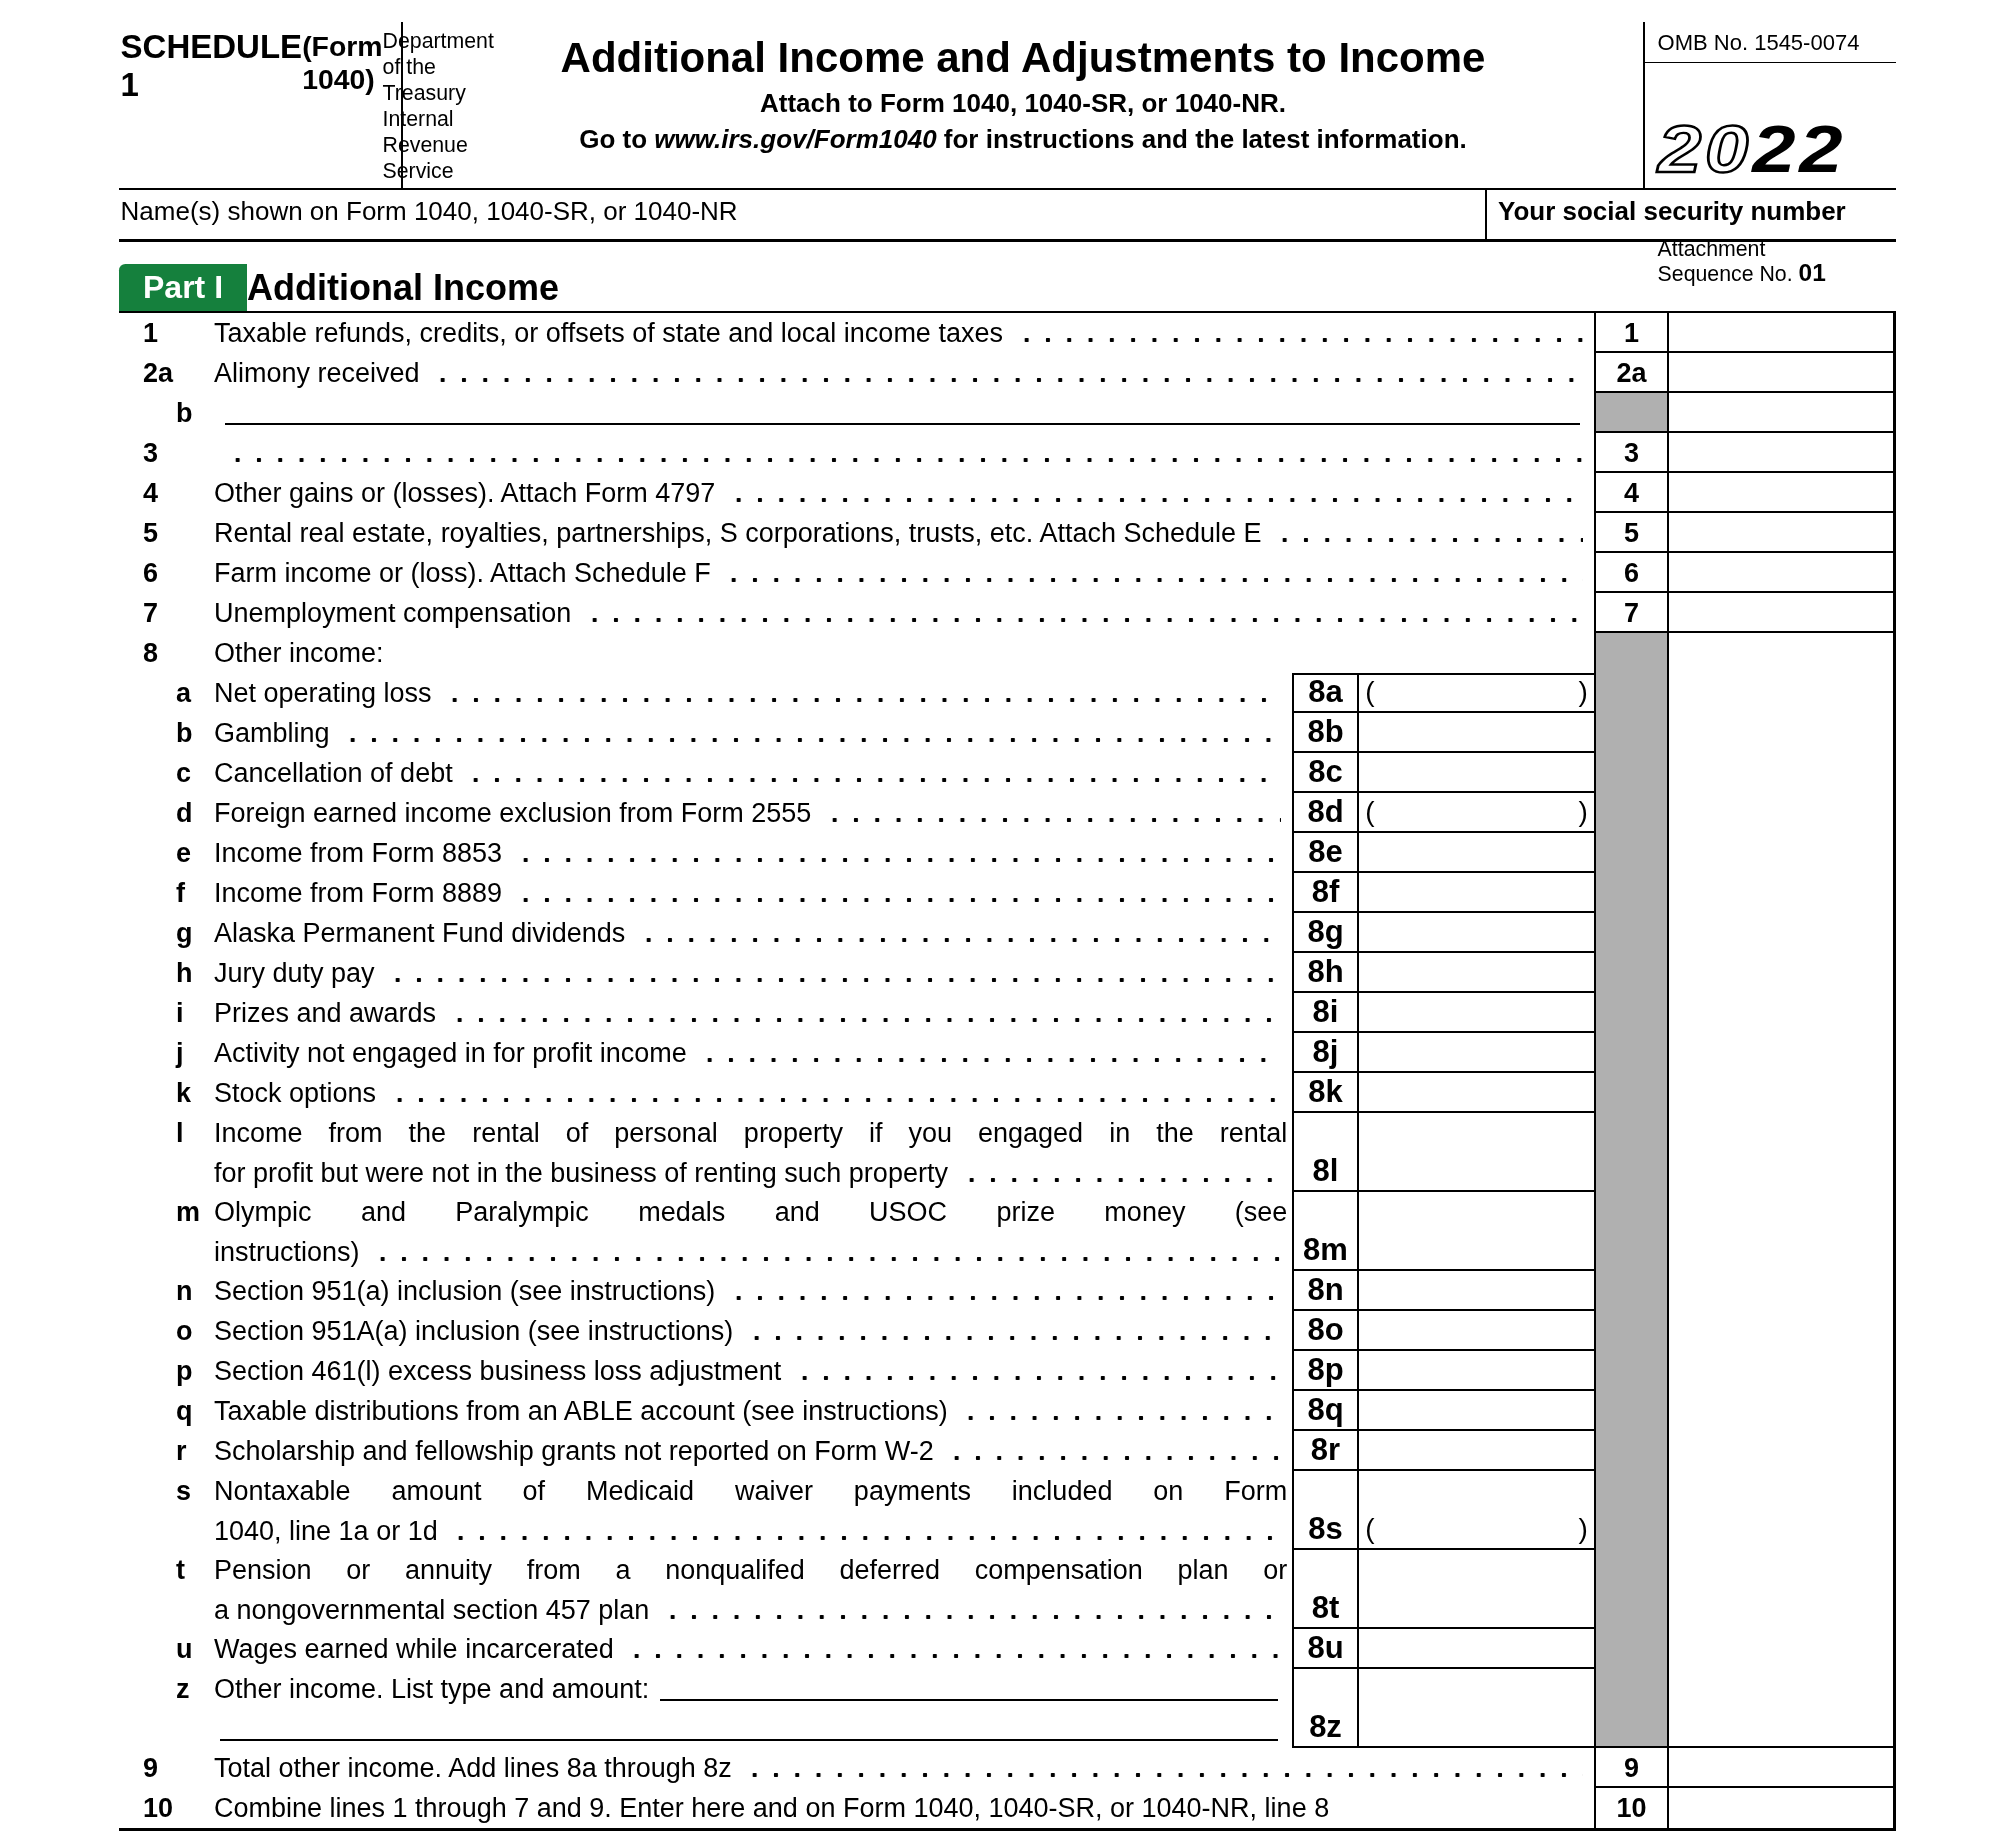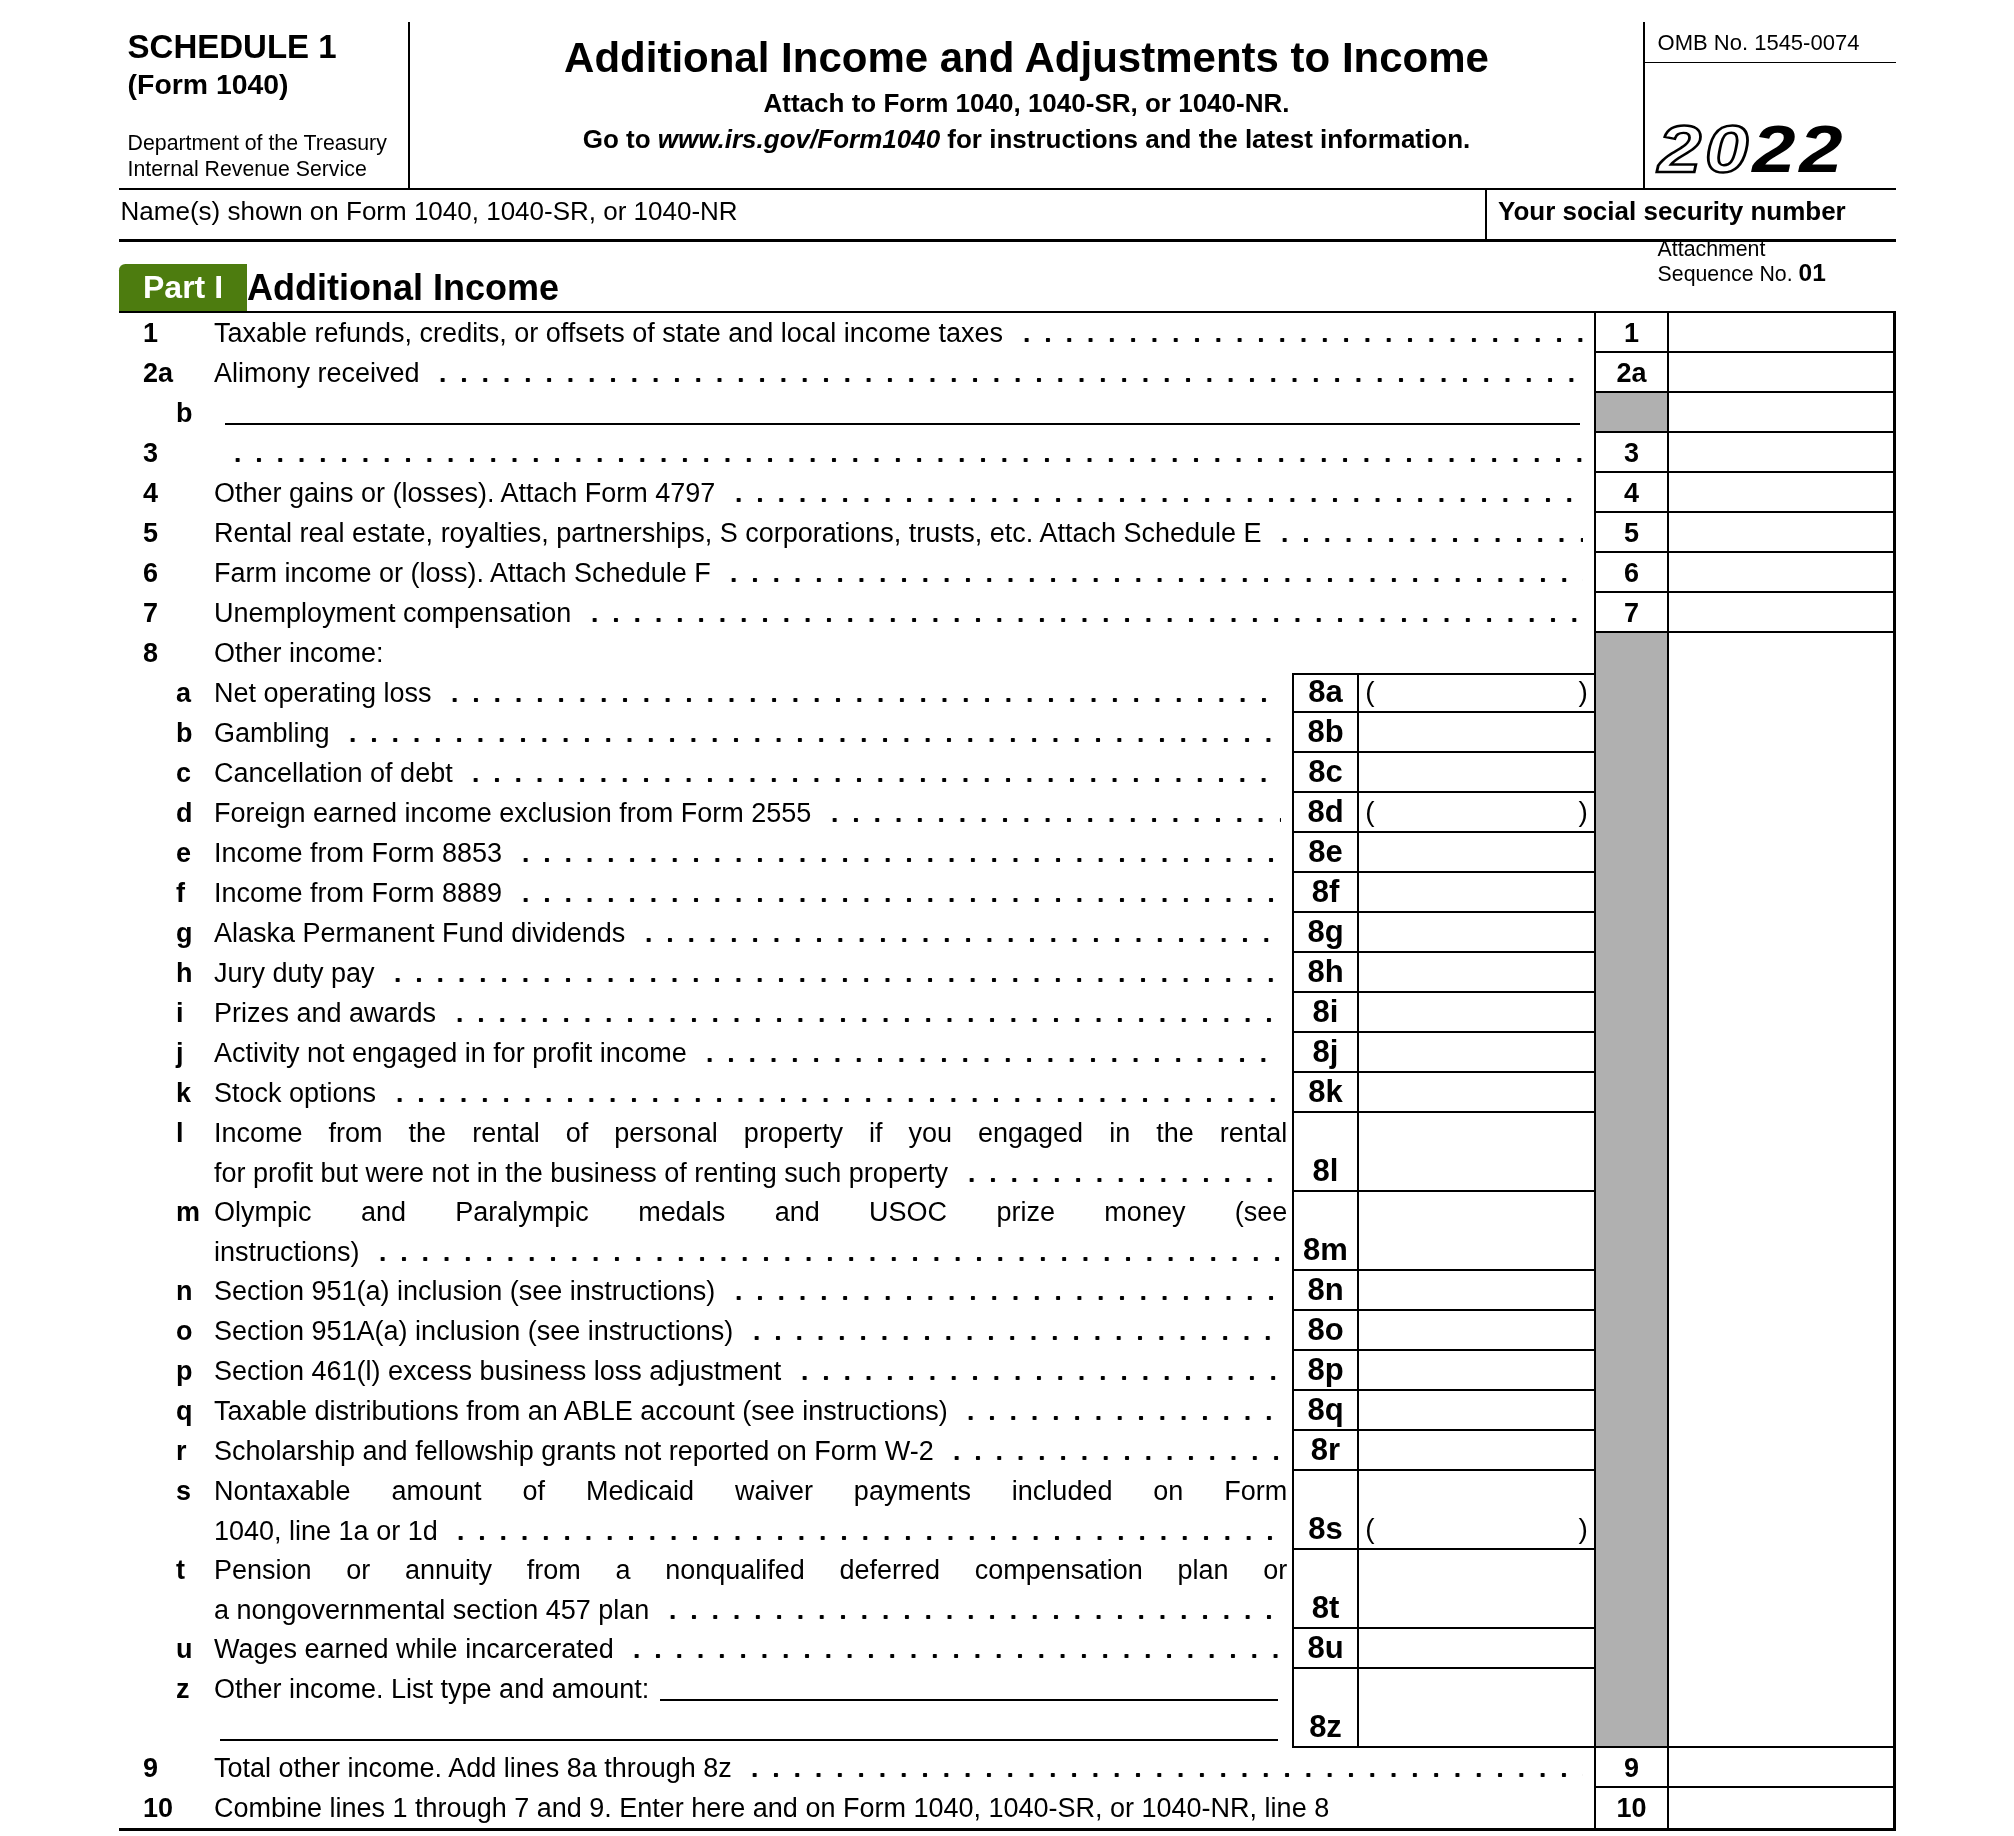--- a/index.html
+++ b/index.html
@@ -6,21 +6,21 @@
   html, body { background:#fff; }
   body {
     width:2015px; height:1836px;
     font-family:"Liberation Sans","DejaVu Sans",sans-serif;
     color:#000; -webkit-font-smoothing:antialiased;
   }
   .page { width:2015px; height:1836px; padding:22px 119px 0 119px; }
 
   
   .header { display:flex; border-bottom:2.4px solid #000; height:168px; }
-  .h-left { width:284px; border-right:2.4px solid #000; padding:6.3px 11px 6.3px 1.6px; display:flex; flex-direction:column;margin-left:7px; }
+  .h-left { width:284px; border-right:2.4px solid #000; padding:6.3px 11px 6.3px 1.6px; display:flex; flex-direction:row; }
   .h-sched { font-size:33px; font-weight:bold; }
   .h-form { font-size:28.4px; font-weight:bold; margin-top:1.6px; }
   .h-dept { margin-top:auto; font-size:21.3px; line-height:26px; }
   .h-center { flex:1; text-align:center; padding-top:11px; }
   .h-title { font-size:42px; font-weight:bold; line-height:49px; }
   .h-attach { font-size:26px; font-weight:bold; margin-top:6px; }
   .h-goto { font-size:26px; font-weight:bold; margin-top:4.7px; }
   .h-goto .url { font-style:italic; }
   .h-right { width:253px; border-left:2.4px solid #000; display:flex; flex-direction:column;gap:48px; }
   .h-omb { font-size:22px; padding:8px 0 6.3px 12.6px; border-bottom:1.6px solid #000; white-space:nowrap; }
@@ -29,21 +29,21 @@
   .h-att { font-size:21.3px; line-height:24.5px; padding:3.2px 0 0 12.6px; }
   .h-att .seq-no { font-weight:bold; font-size:24.5px; }
 
   
   .name-row { display:flex; height:52px; border-bottom:3.2px solid #000; font-size:26px; }
   .nr-left { flex:1; padding:6.3px 6.3px 0 1.6px; }
   .nr-right { width:411px; border-left:2.4px solid #000; padding:6.3px 0 0 11px; font-weight:bold; }
 
   
   .part-header { margin-top:22px; display:flex; border-bottom:2.4px solid #000; height:49px; }
-  .part-badge { background:#4d7c0f; color:#fff; font-weight:bold; font-size:32px; padding:0 24px; display:flex; align-items:center; border-radius:6.3px 0 0 0; }
+  .part-badge { background:#15803d; color:#fff; font-weight:bold; font-size:32px; padding:0 24px; display:flex; align-items:center; border-radius:6.3px 0 0 0; }
   .part-title { font-size:36px; font-weight:bold; display:flex; align-items:center; }
 
   
   .tbl { border-bottom:3.2px solid #000; }
   .row { display:flex; }
   .h1 { height:40px; } .h2 { height:79px; }
 
   .c-num { width:95px; font-weight:bold; font-size:27px; line-height:40px; }
   .c-num.main { padding-left:24px; }
   .c-num.letter { padding-left:57px; }

